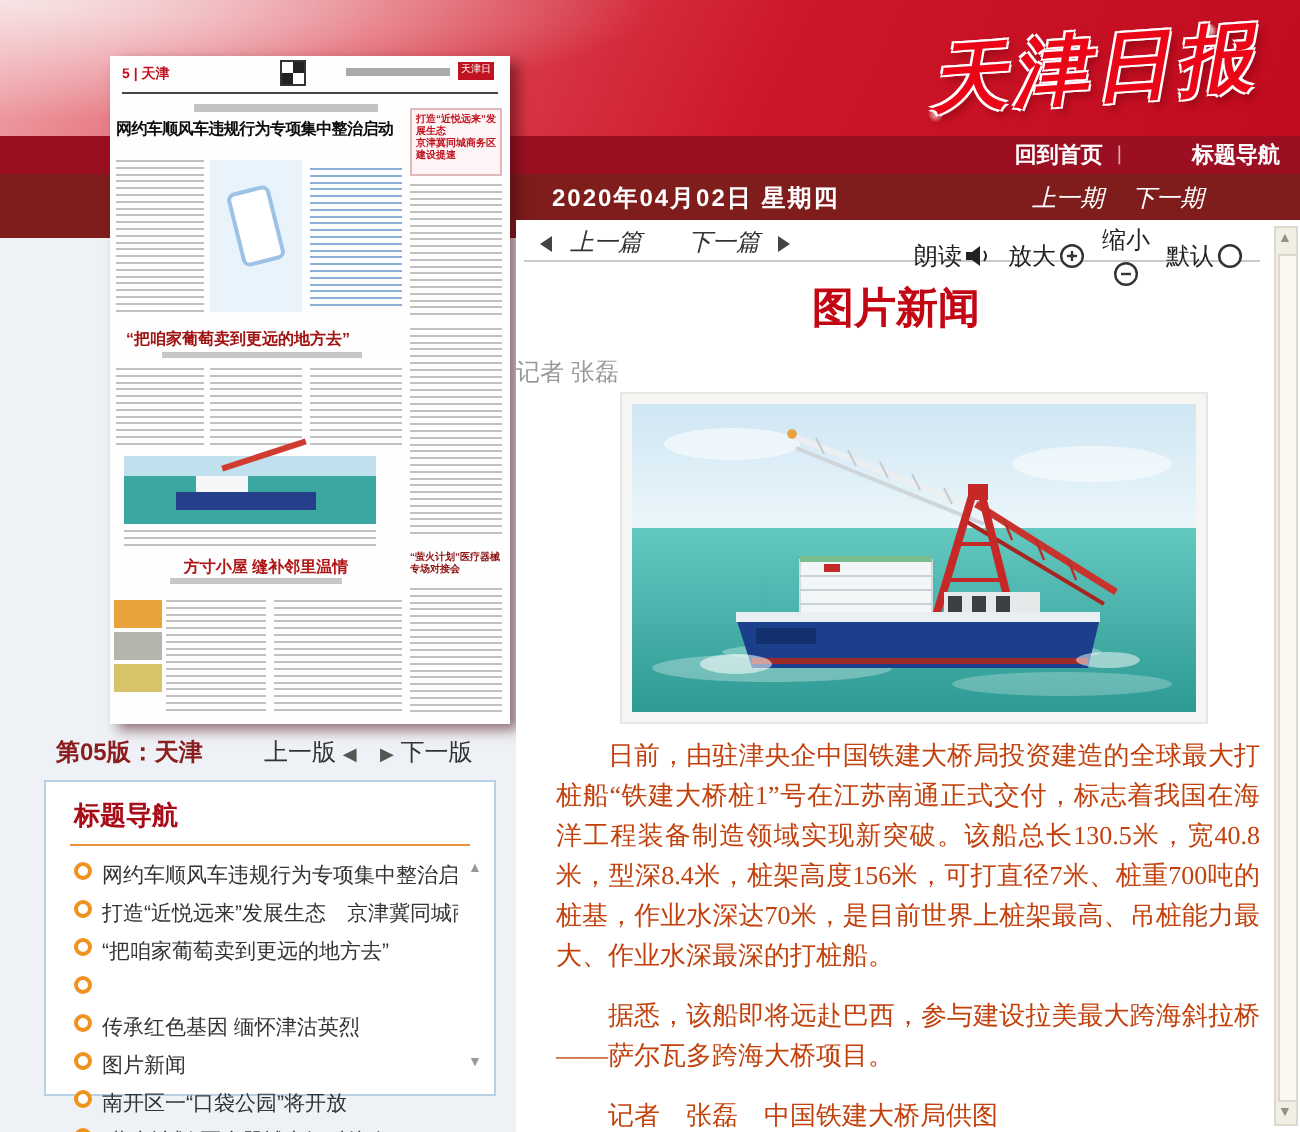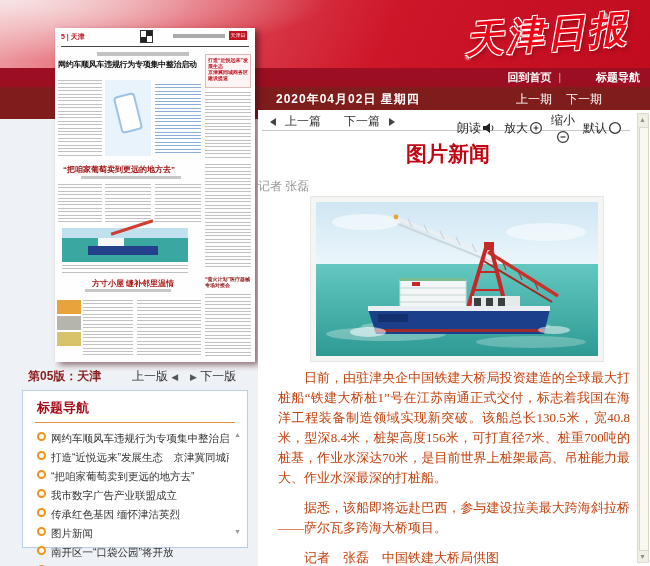--- a/index.html
+++ b/index.html
@@ -79,21 +79,21 @@
   .mini-sb .up{position:absolute;top:0;left:0;font-size:7px;color:#999;}
   .mini-sb .dn{position:absolute;bottom:0;left:0;font-size:7px;color:#999;}
 
   
   .panel{position:absolute;left:258px;top:110px;width:392px;height:456px;background:#fff;}
   .ptool{position:absolute;left:4px;top:0;width:368px;height:20px;border-bottom:1px solid #c9c9c9;}
   .pt-left{position:absolute;left:8px;top:3px;font-size:12px;color:#333;display:flex;align-items:center;gap:9px;}
   .pt-right{position:absolute;right:8px;top:2px;font-size:12px;color:#222;display:flex;align-items:center;gap:2px;}
   .tri-l{width:0;height:0;border-top:4px solid transparent;border-bottom:4px solid transparent;border-right:6px solid #444;}
   .tri-r{width:0;height:0;border-top:4px solid transparent;border-bottom:4px solid transparent;border-left:6px solid #444;}
-  .pt-link{cursor:pointer;}
+  .pt-link{cursor:pointer;font-style:italic;}
   .icon-btn{display:flex;align-items:center;cursor:pointer;gap:1px;}
   .a-title{position:absolute;left:0;top:30px;width:380px;text-align:center;font-size:21px;font-weight:bold;color:#c20613;}
   .a-byline{position:absolute;left:0;top:68px;width:380px;text-align:left;font-size:12px;color:#999;}
   .a-photo{position:absolute;left:52px;top:86px;width:282px;height:154px;background:#f5f5f3;
     border:1px solid #e6e6e2;padding:5px;}
   .a-body{position:absolute;left:20px;top:258px;width:352px;}
   .a-body p{margin:0 0 10px 0;text-indent:2em;font-family:"Liberation Serif","DejaVu Serif",serif;
     font-size:13px;line-height:20px;color:#c2410c;text-align:justify;}
 
   
@@ -175,21 +175,21 @@
     <span class="tri">▶</span> <span>下一版</span>
   </span>
 
   <div class="navbox">
     <h3>标题导航</h3>
     <div class="nav-underline"></div>
     <ul>
       <li><span class="dot"></span><span>网约车顺风车违规行为专项集中整治启动</span></li>
       <li><span class="dot"></span><span>打造“近悦远来”发展生态　京津冀同城商务区建设提速</span></li>
       <li><span class="dot"></span><span>“把咱家葡萄卖到更远的地方去”</span></li>
-      <li><span class="dot"></span><span>我市数字广告产业联盟成立</span></li>
+      <li><span class="dot"></span></li>
       <li><span class="dot"></span><span>传承红色基因 缅怀津沽英烈</span></li>
       <li><span class="dot"></span><span>图片新闻</span></li>
       <li><span class="dot"></span><span>南开区一“口袋公园”将开放</span></li>
       <li><span class="dot"></span><span>“萤火计划”医疗器械专场对接会</span></li>
     </ul>
     <div class="mini-sb">
       <span class="up">▲</span>
       <span class="dn">▼</span>
     </div>
   </div>

